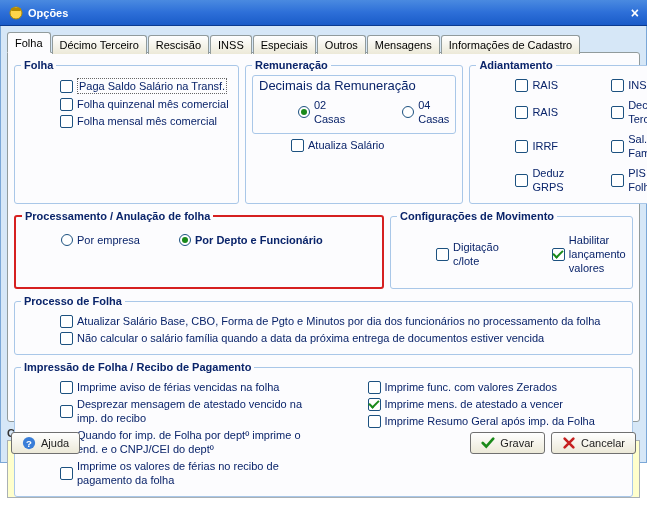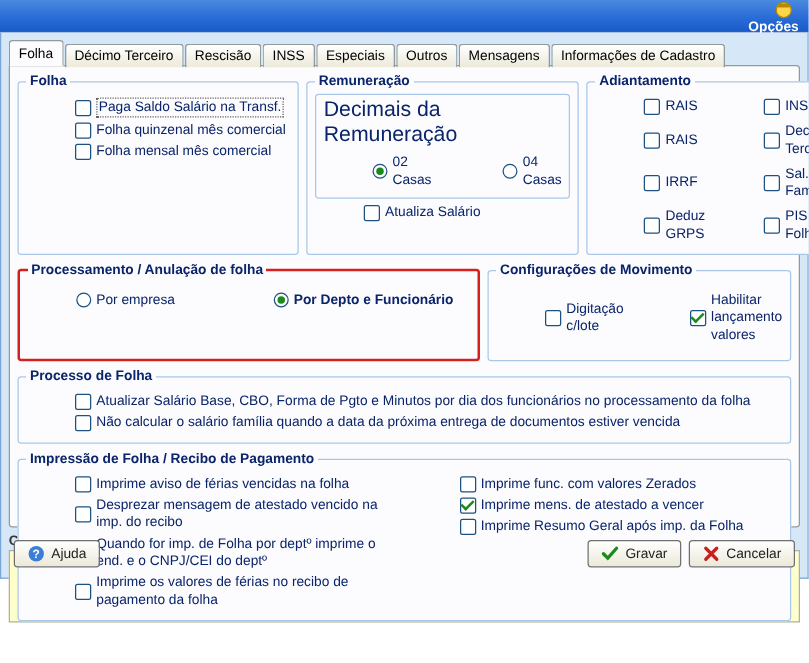--- a/index.html
+++ b/index.html
@@ -10,25 +10,24 @@
     background: #fff;
     width: 647px;
     height: 530px;
     overflow: hidden;
   }
   .titlebar {
     background: linear-gradient(to bottom, #4a8ae0 0%, #2d6fd8 50%, #1a5bc8 100%);
     color: #fff;
     height: 26px;
     display: flex;
-    align-items: flex-end;
+    align-items: center;
     padding: 0 8px;
     font-weight: bold;
     border-bottom: 1px solid #0a3a90;
-    flex-direction: column;
   }
   .titlebar .title-icon {
     width: 16px; height: 16px;
     margin-right: 4px;
     display: inline-flex; align-items: center; justify-content: center;
   }
   .titlebar .close {
     margin-left: auto;
     cursor: pointer;
     font-size: 14px;
@@ -161,21 +160,21 @@
     column-gap: 8px;
   }
   .decimais {
     border: 1px solid #a9c7e8;
     border-radius: 3px;
     padding: 2px 6px 4px 6px;
     margin-bottom: 4px;
   }
   .decimais .dlabel {
     color: #0a246a;
-    font-size: 17px;
+    font-size: 13px;
     margin-bottom: 2px;
   }
   .decimais-row { display:flex; gap: 18px; }
 
   .comment-area {
     margin-top: 4px;
   }
   .comment-label {
     font-weight: bold;
     color: #333;
@@ -319,21 +318,21 @@
               <span class="box"></span>
               <span>PIS - Folha</span>
             </label>
         </div>
       </fieldset>
     </div>
 
     <div class="row2">
       <fieldset class="highlight" style="flex:0 0 370px">
         <legend>Processamento / Anulação de folha</legend>
-        <div style="display:flex; gap:40px; padding:4px 0;">
+        <div style="display:flex; padding:4px 0;">
           <label class="rad">
               <span class="circle"></span>
               <span>Por empresa</span>
             </label>
           <label class="rad selected">
               <span class="circle"></span>
               <span style="font-weight:bold">Por Depto e Funcionário</span>
             </label>
         </div>
       </fieldset>

